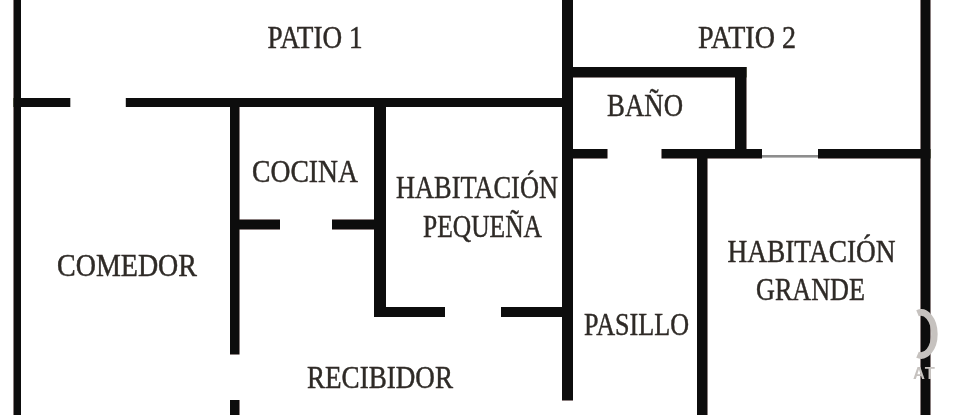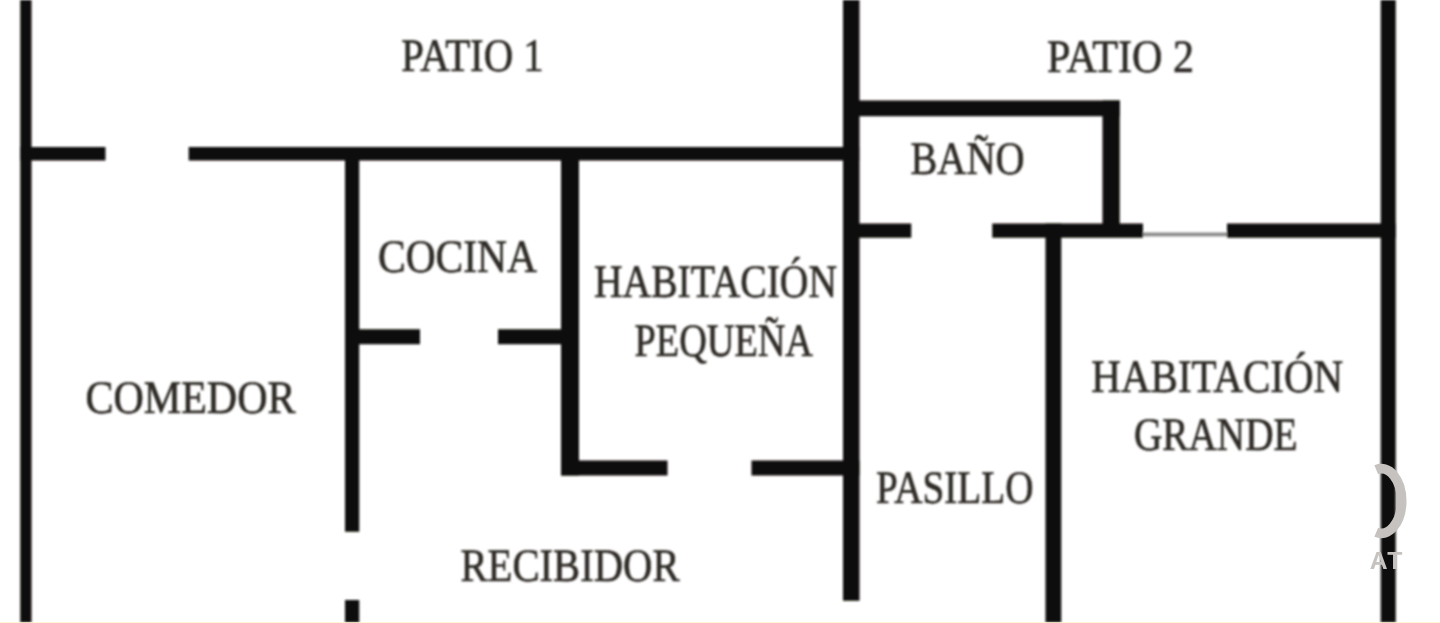--- a/index.html
+++ b/index.html
@@ -1,16 +1,16 @@
 <!DOCTYPE html>
 <html><head>
 <meta charset="utf-8">
 <style>
 html,body{margin:0;padding:0;background:#ffffff;}
-#plan{position:relative;width:960px;height:415px;background:#fde047;overflow:hidden;}
+#plan{position:relative;width:960px;height:415px;background:#b91c1c;overflow:hidden;}
 svg{display:block;}
 text{font-family:"Liberation Serif",serif;fill:#2e2a26;stroke:#2e2a26;stroke-width:0.45;}
 .wall{fill:#0f0c09;}
 </style>
 </head>
 <body>
 <div id="plan">
 <svg width="960" height="415" viewBox="0 0 960 415">
 <defs>
 <filter id="soft" x="-5%" y="-5%" width="110%" height="110%">

